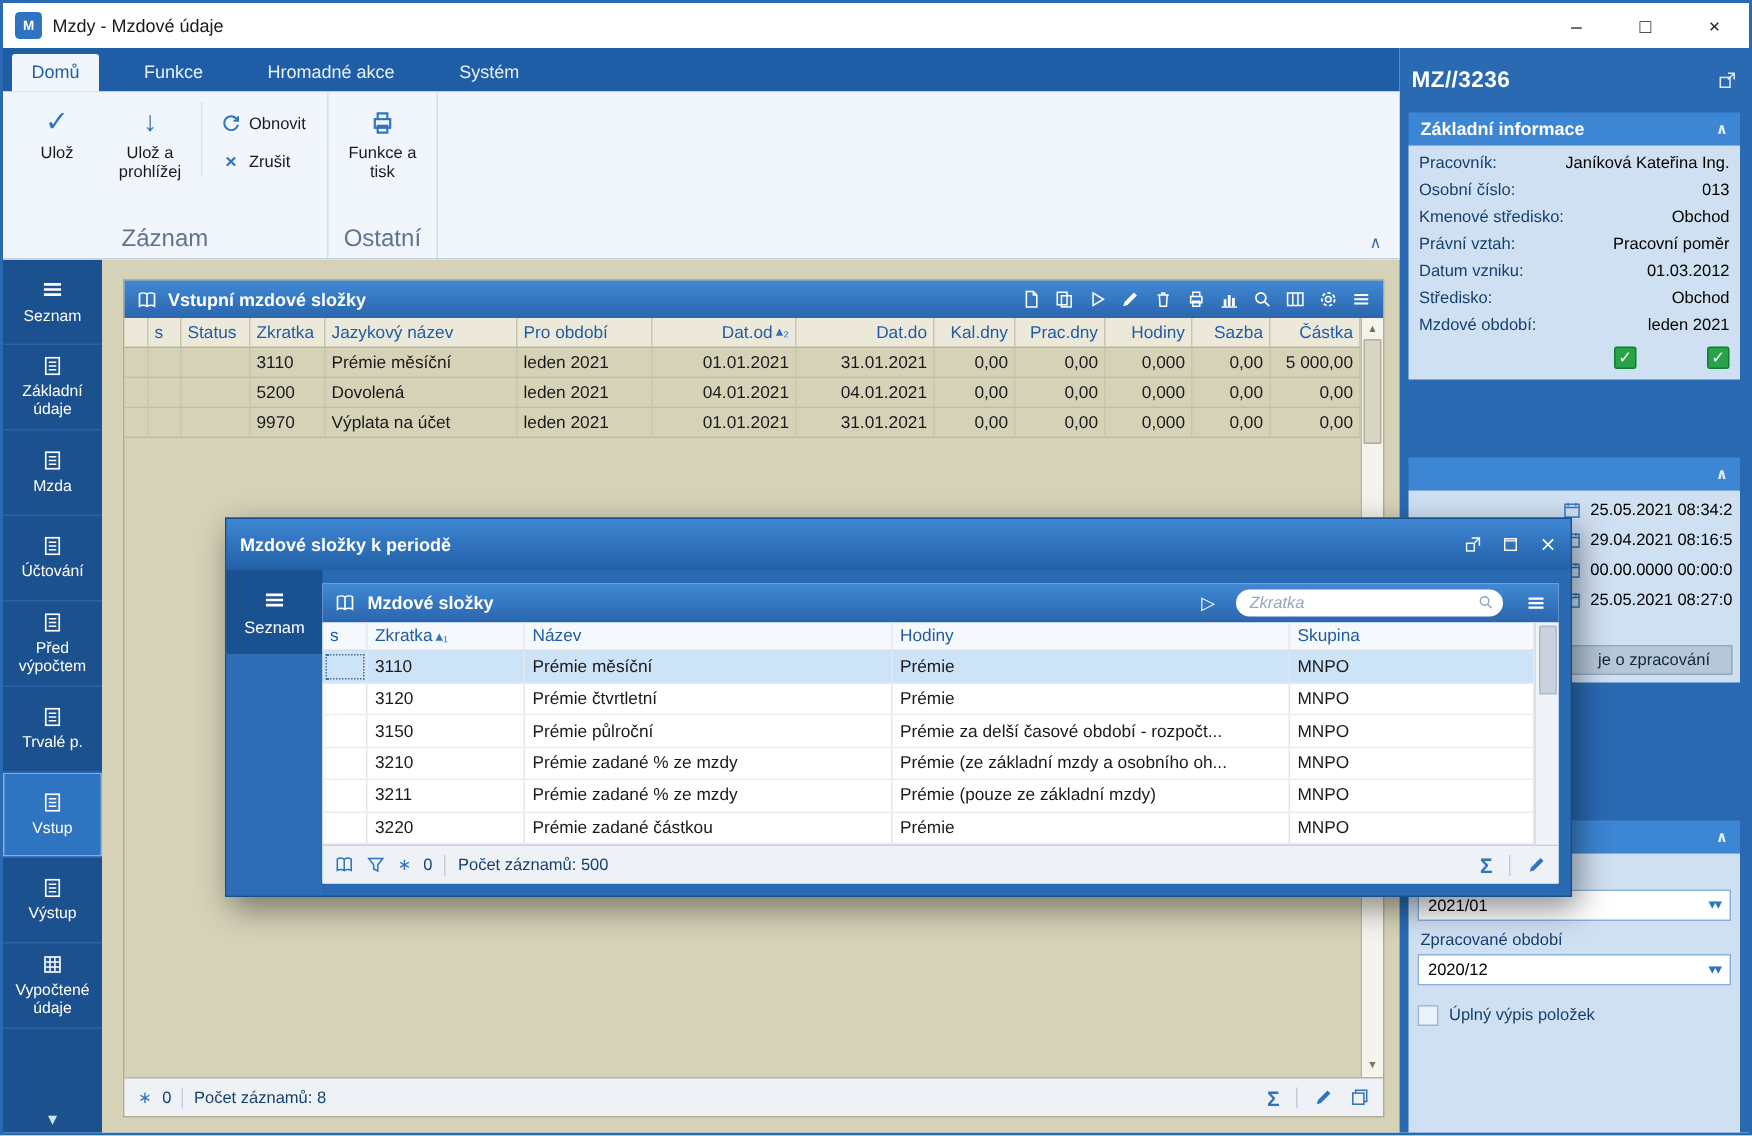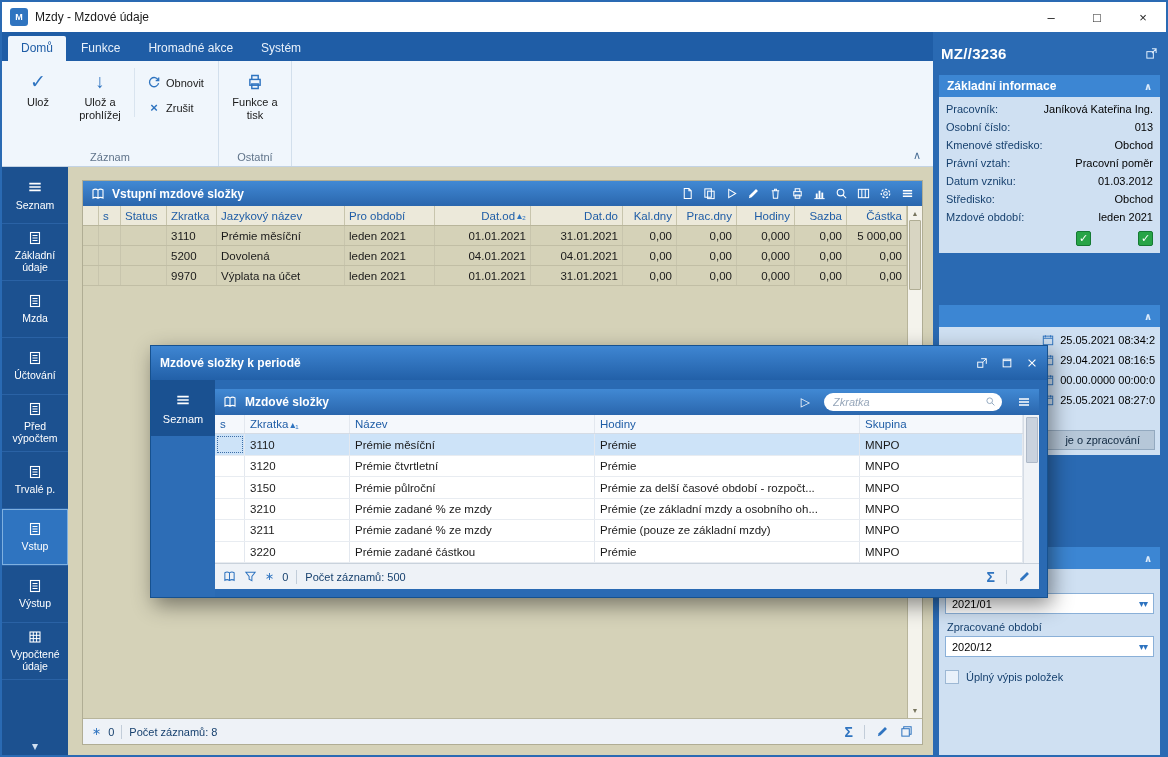--- a/index.html
+++ b/index.html
@@ -12,27 +12,27 @@
   .titlebar { flex:0 0 30px; display:flex; align-items:center; background:#fff; padding-left:8px; }
   .app-icon { width:18px; height:18px; background:#2f74c0; border-radius:3px; color:#fff; font-size:9px; font-weight:bold; display:flex; align-items:center; justify-content:center; }
   .title-text { margin-left:7px; font-size:12px; }
   .win-controls { margin-left:auto; display:flex; height:100%; }
   .win-btn { width:46px; display:flex; align-items:center; justify-content:center; font-size:13px; color:#222; }
 
   .body { flex:1; display:flex; min-height:0; }
   .left-col { width:931px; display:flex; flex-direction:column; min-width:0; }
 
   
-  .ribbon-tabs { flex:0 0 29px; background:#1f5da6; display:flex; align-items:flex-end; padding-left:6px; gap:2px; }
+  .ribbon-tabs { flex:0 0 29px; background:#1f5da6; display:flex; align-items:flex-end; padding-left:6px; gap:17px; }
   .rtab { padding:5px 13px 6px; color:#e8f1fb; font-size:12px; }
   .rtab.active { background:#f0f6fc; color:#1f5da6; border-radius:2px 2px 0 0; }
   .ribbon-body { flex:0 0 94px; background:#f0f6fc; border-bottom:1px solid #c3d3e4; display:flex; position:relative; }
   .rgroup { display:flex; flex-direction:column; border-right:1px solid #d2dfec; }
   .rgroup-body { flex:1; display:flex; align-items:stretch; padding:3px 6px 0; gap:2px; }
-  .rgroup-label { text-align:center; font-size:11px; color:#60748a; padding:1px 0 3px;margin-top:29px; }
+  .rgroup-label { text-align:center; font-size:16px; color:#60748a; padding:1px 0 3px;margin-top:29px; }
   .rbtn-big { width:60px; display:flex; flex-direction:column; align-items:center; gap:3px; padding-top:7px; font-size:11px; text-align:center; line-height:1.15; }
   .rbtn-big .glyph { font-size:19px; line-height:22px; color:#2f74c0; font-weight:bold; }
   .rbtn-big .glyph-svg { height:22px; display:flex; align-items:center; color:#2f74c0; }
   .vsep { width:1px; background:#d9e4ef; margin:4px 2px; }
   .rbtn-col { display:flex; flex-direction:column; gap:10px; padding:12px 8px 0 8px; }
   .rbtn-small { display:flex; align-items:center; gap:5px; font-size:11px; }
   .rbtn-small .glyph { color:#2f74c0; font-size:13px; font-weight:bold; width:14px; text-align:center; }
   .rbtn-small .glyph-svg { width:14px; display:flex; color:#2f74c0; }
   .ribbon-collapse { position:absolute; right:12px; bottom:4px; color:#4a6f96; font-size:11px; }
 

